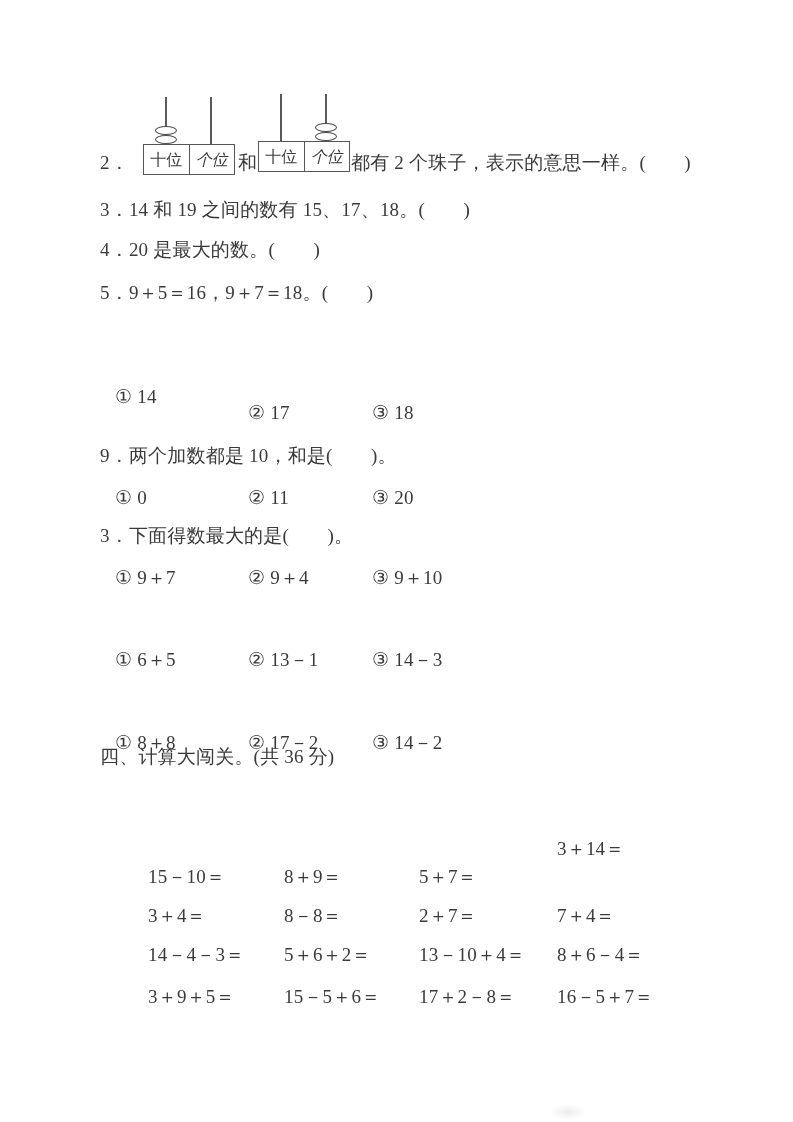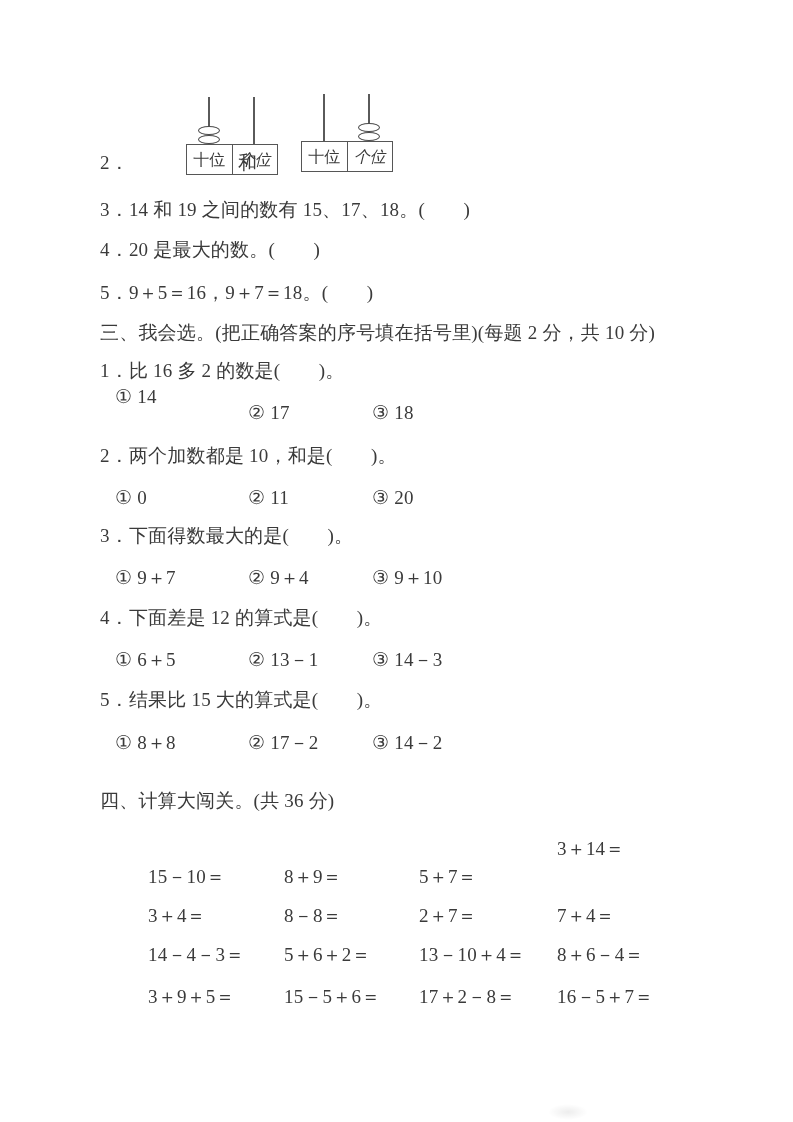--- a/index.html
+++ b/index.html
@@ -13,21 +13,21 @@
     font-size: 19px;
     overflow: hidden;
   }
   .t {
     position: absolute;
     line-height: 26px;
     white-space: pre;
     letter-spacing: 0.2px;
   }
   
-  .abacus { position: absolute; width: 92px; margin-left: 43px; }
+  .abacus { position: absolute; width: 92px; }
   .rod {
     position: absolute;
     width: 2px;
     top: 0;
     background: #5a5a5a;
   }
   .bead {
     position: absolute;
     width: 22px;
     height: 9px;
@@ -84,53 +84,50 @@
     <div class="rod" style="left:22px;height:47px"></div>
     <div class="rod" style="left:67px;height:47px"></div>
     <div class="bead" style="left:57px;top:29px"></div>
     <div class="bead" style="left:57px;top:38px"></div>
     <div class="abox" style="top:47px">
       <div class="acell">十位</div>
       <div class="acell">个位</div>
     </div>
   </div>
 
+  <div class="t" style="left:351px;top:150px">都有 2 个珠子，表示的意思一样。(　　)</div>
 
   <div class="t" style="left:100px;top:197px">3．14 和 19 之间的数有 15、17、18。(　　)</div>
   <div class="t" style="left:100px;top:237px">4．20 是最大的数。(　　)</div>
   <div class="t" style="left:100px;top:280px">5．9＋5＝16，9＋7＝18。(　　)</div>
 
-  <div class="t" style="left:100px;top:320px">三、我会选。(把正确答案的序号填在括号里)(每题 2 分，共 10 分)</div>
 
-  <div class="t" style="left:100px;top:358px">1．比 16 多 2 的数是(　　)。</div>
   <div class="t" style="left:115px;top:384px">① 14</div>
   <div class="t" style="left:248px;top:400px">② 17</div>
   <div class="t" style="left:372px;top:400px">③ 18</div>
 
-  <div class="t" style="left:100px;top:443px">2．两个加数都是 10，和是(　　)。</div>
+  <div class="t" style="left:100px;top:443px">9．两个加数都是 10，和是(　　)。</div>
   <div class="t" style="left:115px;top:485px">① 0</div>
   <div class="t" style="left:248px;top:485px">② 11</div>
   <div class="t" style="left:372px;top:485px">③ 20</div>
 
   <div class="t" style="left:100px;top:523px">3．下面得数最大的是(　　)。</div>
   <div class="t" style="left:115px;top:565px">① 9＋7</div>
   <div class="t" style="left:248px;top:565px">② 9＋4</div>
   <div class="t" style="left:372px;top:565px">③ 9＋10</div>
 
-  <div class="t" style="left:100px;top:605px">4．下面差是 12 的算式是(　　)。</div>
   <div class="t" style="left:115px;top:647px">① 6＋5</div>
   <div class="t" style="left:248px;top:647px">② 13－1</div>
   <div class="t" style="left:372px;top:647px">③ 14－3</div>
 
-  <div class="t" style="left:100px;top:687px">5．结果比 15 大的算式是(　　)。</div>
   <div class="t" style="left:115px;top:730px">① 8＋8</div>
   <div class="t" style="left:248px;top:730px">② 17－2</div>
   <div class="t" style="left:372px;top:730px">③ 14－2</div>
 
-  <div class="t" style="left:100px;top:788px">四、计算大闯关。(共 36 分)</div>
+  <div class="t" style="left:100px;top:744px">四、计算大闯关。(共 36 分)</div>
 
   <div class="t" style="left:148px;top:864px">15－10＝</div>
   <div class="t" style="left:284px;top:864px">8＋9＝</div>
   <div class="t" style="left:419px;top:864px">5＋7＝</div>
   <div class="t" style="left:557px;top:836px">3＋14＝</div>
 
   <div class="t" style="left:148px;top:903px">3＋4＝</div>
   <div class="t" style="left:284px;top:903px">8－8＝</div>
   <div class="t" style="left:419px;top:903px">2＋7＝</div>
   <div class="t" style="left:557px;top:903px">7＋4＝</div>

